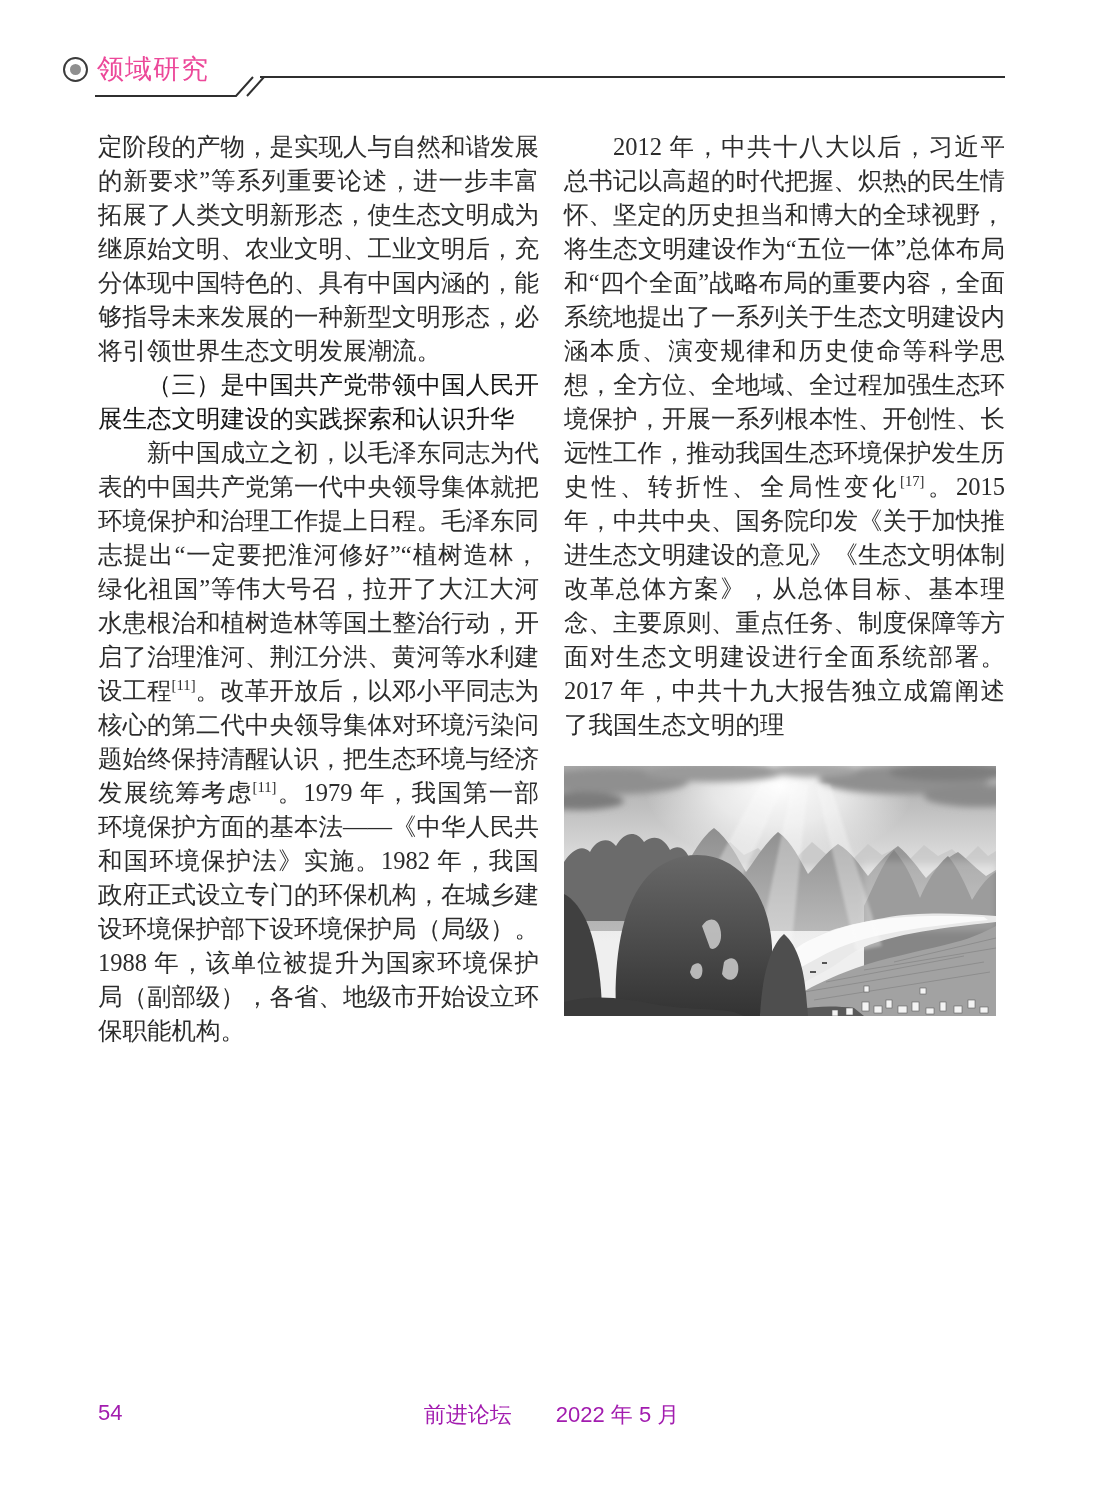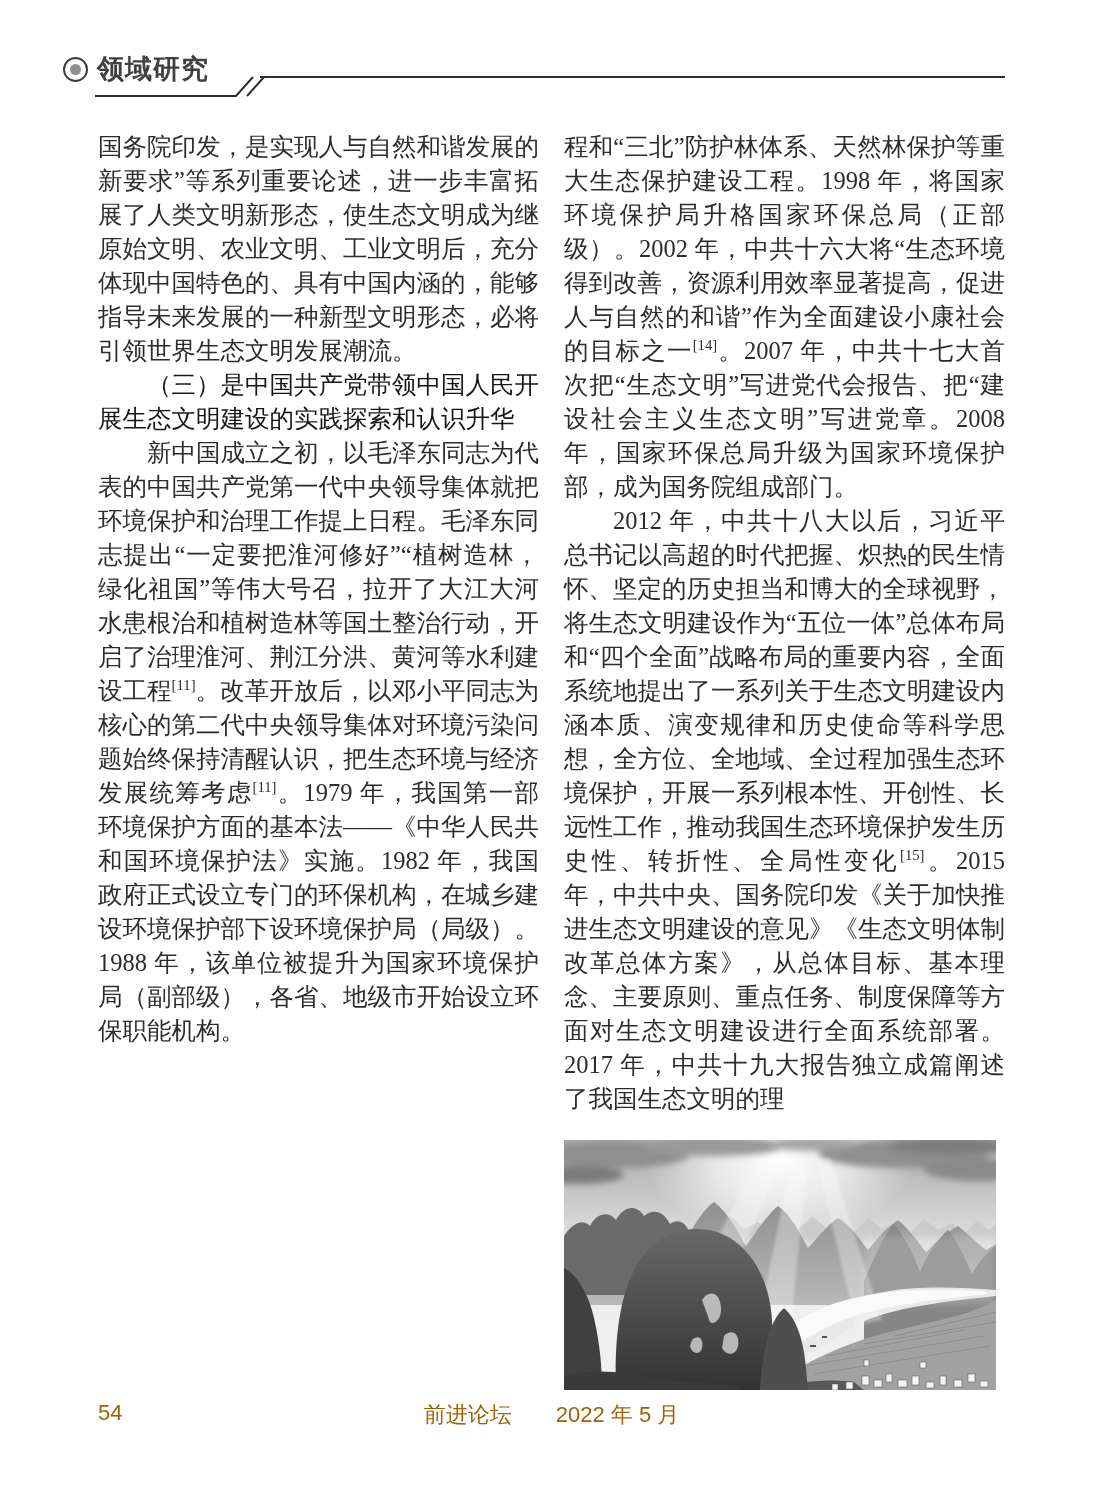--- a/index.html
+++ b/index.html
@@ -16,21 +16,21 @@
   
   .header{position:relative;display:flex;align-items:center;height:34px;}
   .bullet{
     width:21px;height:21px;border:2.5px solid #3c3c3c;border-radius:50%;
     margin-left:-35px;margin-right:9px;flex:0 0 auto;
     display:flex;align-items:center;justify-content:center;background:#fff;
   }
   .bullet-dot{width:11px;height:11px;border-radius:50%;background:#8f8f8f;}
   .section-label{
     font-family:"Liberation Sans","DejaVu Sans",sans-serif;
-    font-weight:700;font-size:27px;letter-spacing:1px;color:#404040;
+    font-weight:400;font-size:27px;letter-spacing:1px;color:#ec4899;
   }
   .header-lines{position:absolute;left:-3px;top:20px;width:910px;height:28px;}
   
   .columns{display:flex;gap:25px;margin-top:44px;}
   .col{width:441px;flex:0 0 441px;}
   .para{
     margin:0;font-size:24.5px;line-height:34px;
     text-align:justify;text-justify:inter-character;
     text-indent:2em;color:#2c2c2c;
   }
@@ -40,21 +40,21 @@
     text-indent:2em;text-align:justify;color:#161616;
   }
   sup.ref{font-size:0.6em;line-height:0;vertical-align:super;letter-spacing:0;}
   
   .photo{margin:24px 0 0 0;width:432px;}
   .photo svg{display:block;width:432px;height:250px;}
   
   .footer{
     position:absolute;left:98px;right:97px;top:1400px;height:32px;
     font-family:"Liberation Sans","DejaVu Sans",sans-serif;
-    font-size:22px;color:#a16207;
+    font-size:22px;color:#a21caf;
   }
   .page-number{position:absolute;left:0;top:0;}
   .footer-center{
     position:absolute;left:50%;top:0;transform:translateX(-50%);
     white-space:nowrap;display:flex;gap:44px;
   }
 </style>
 </head>
 <body>
 
@@ -68,28 +68,27 @@
     <svg class="header-lines" viewBox="0 0 910 28" preserveAspectRatio="none">
       <path d="M0,24 L141,24 L158,5" fill="none" stroke="#2f2f2f" stroke-width="2"></path>
       <path d="M152,24 L169,5" fill="none" stroke="#2f2f2f" stroke-width="2"></path>
       <path d="M165,5 L910,5" fill="none" stroke="#2f2f2f" stroke-width="2"></path>
     </svg>
   </div>
 
   <div class="columns">
 
     <section class="col">
-      <p class="para noindent">国务院印发，是实现人与自然和谐发展的新要求”等系列重要论述，进一步丰富拓展了人类文明新形态，使生态文明成为继原始文明、农业文明、工业文明后，充分体现中国特色的、具有中国内涵的，能够指导未来发展的一种新型文明形态，必将引领世界生态文明发展潮流。</p>
+      <p class="para noindent">定阶段的产物，是实现人与自然和谐发展的新要求”等系列重要论述，进一步丰富拓展了人类文明新形态，使生态文明成为继原始文明、农业文明、工业文明后，充分体现中国特色的、具有中国内涵的，能够指导未来发展的一种新型文明形态，必将引领世界生态文明发展潮流。</p>
       <h3 class="subheading">（三）是中国共产党带领中国人民开展生态文明建设的实践探索和认识升华</h3>
       <p class="para">新中国成立之初，以毛泽东同志为代表的中国共产党第一代中央领导集体就把环境保护和治理工作提上日程。毛泽东同志提出“一定要把淮河修好”“植树造林，绿化祖国”等伟大号召，拉开了大江大河水患根治和植树造林等国土整治行动，开启了治理淮河、荆江分洪、黄河等水利建设工程<sup class="ref">[11]</sup>。改革开放后，以邓小平同志为核心的第二代中央领导集体对环境污染问题始终保持清醒认识，把生态环境与经济发展统筹考虑<sup class="ref">[11]</sup>。1979 年，我国第一部环境保护方面的基本法——《中华人民共和国环境保护法》实施。1982 年，我国政府正式设立专门的环保机构，在城乡建设环境保护部下设环境保护局（局级）。1988 年，该单位被提升为国家环境保护局（副部级），各省、地级市开始设立环保职能机构。</p>
     </section>
 
     <section class="col">
-      <p class="para noindent">程和“三北”防护林体系、天然林保护等重大生态保护建设工程。1998 年，将国家环境保护局升格国家环保总局（正部级）。2002 年，中共十六大将“生态环境得到改善，资源利用效率显著提高，促进人与自然的和谐”作为全面建设小康社会的目标之一<sup class="ref">[14]</sup>。2007 年，中共十七大首次把“生态文明”写进党代会报告、把“建设社会主义生态文明”写进党章。2008 年，国家环保总局升级为国家环境保护部，成为国务院组成部门。</p>
-      <p class="para">2012 年，中共十八大以后，习近平总书记以高超的时代把握、炽热的民生情怀、坚定的历史担当和博大的全球视野，将生态文明建设作为“五位一体”总体布局和“四个全面”战略布局的重要内容，全面系统地提出了一系列关于生态文明建设内涵本质、演变规律和历史使命等科学思想，全方位、全地域、全过程加强生态环境保护，开展一系列根本性、开创性、长远性工作，推动我国生态环境保护发生历史性、转折性、全局性变化<sup class="ref">[15]</sup>。2015 年，中共中央、国务院印发《关于加快推进生态文明建设的意见》《生态文明体制改革总体方案》，从总体目标、基本理念、主要原则、重点任务、制度保障等方面对生态文明建设进行全面系统部署。2017 年，中共十九大报告独立成篇阐述了我国生态文明的理</p>
+      <p class="para">2012 年，中共十八大以后，习近平总书记以高超的时代把握、炽热的民生情怀、坚定的历史担当和博大的全球视野，将生态文明建设作为“五位一体”总体布局和“四个全面”战略布局的重要内容，全面系统地提出了一系列关于生态文明建设内涵本质、演变规律和历史使命等科学思想，全方位、全地域、全过程加强生态环境保护，开展一系列根本性、开创性、长远性工作，推动我国生态环境保护发生历史性、转折性、全局性变化<sup class="ref">[17]</sup>。2015 年，中共中央、国务院印发《关于加快推进生态文明建设的意见》《生态文明体制改革总体方案》，从总体目标、基本理念、主要原则、重点任务、制度保障等方面对生态文明建设进行全面系统部署。2017 年，中共十九大报告独立成篇阐述了我国生态文明的理</p>
 
       <figure class="photo">
         <svg viewBox="0 0 432 250">
           <defs>
             <linearGradient id="skyG" x1="0" y1="0" x2="0" y2="1">
               <stop offset="0" stop-color="#a8a8a8"></stop>
                 <stop offset="0.35" stop-color="#d9d9d9"></stop>
                 <stop offset="0.7" stop-color="#efefef"></stop>
             </linearGradient>
             <radialGradient id="sunG" cx="0.5" cy="0.5" r="0.5">

